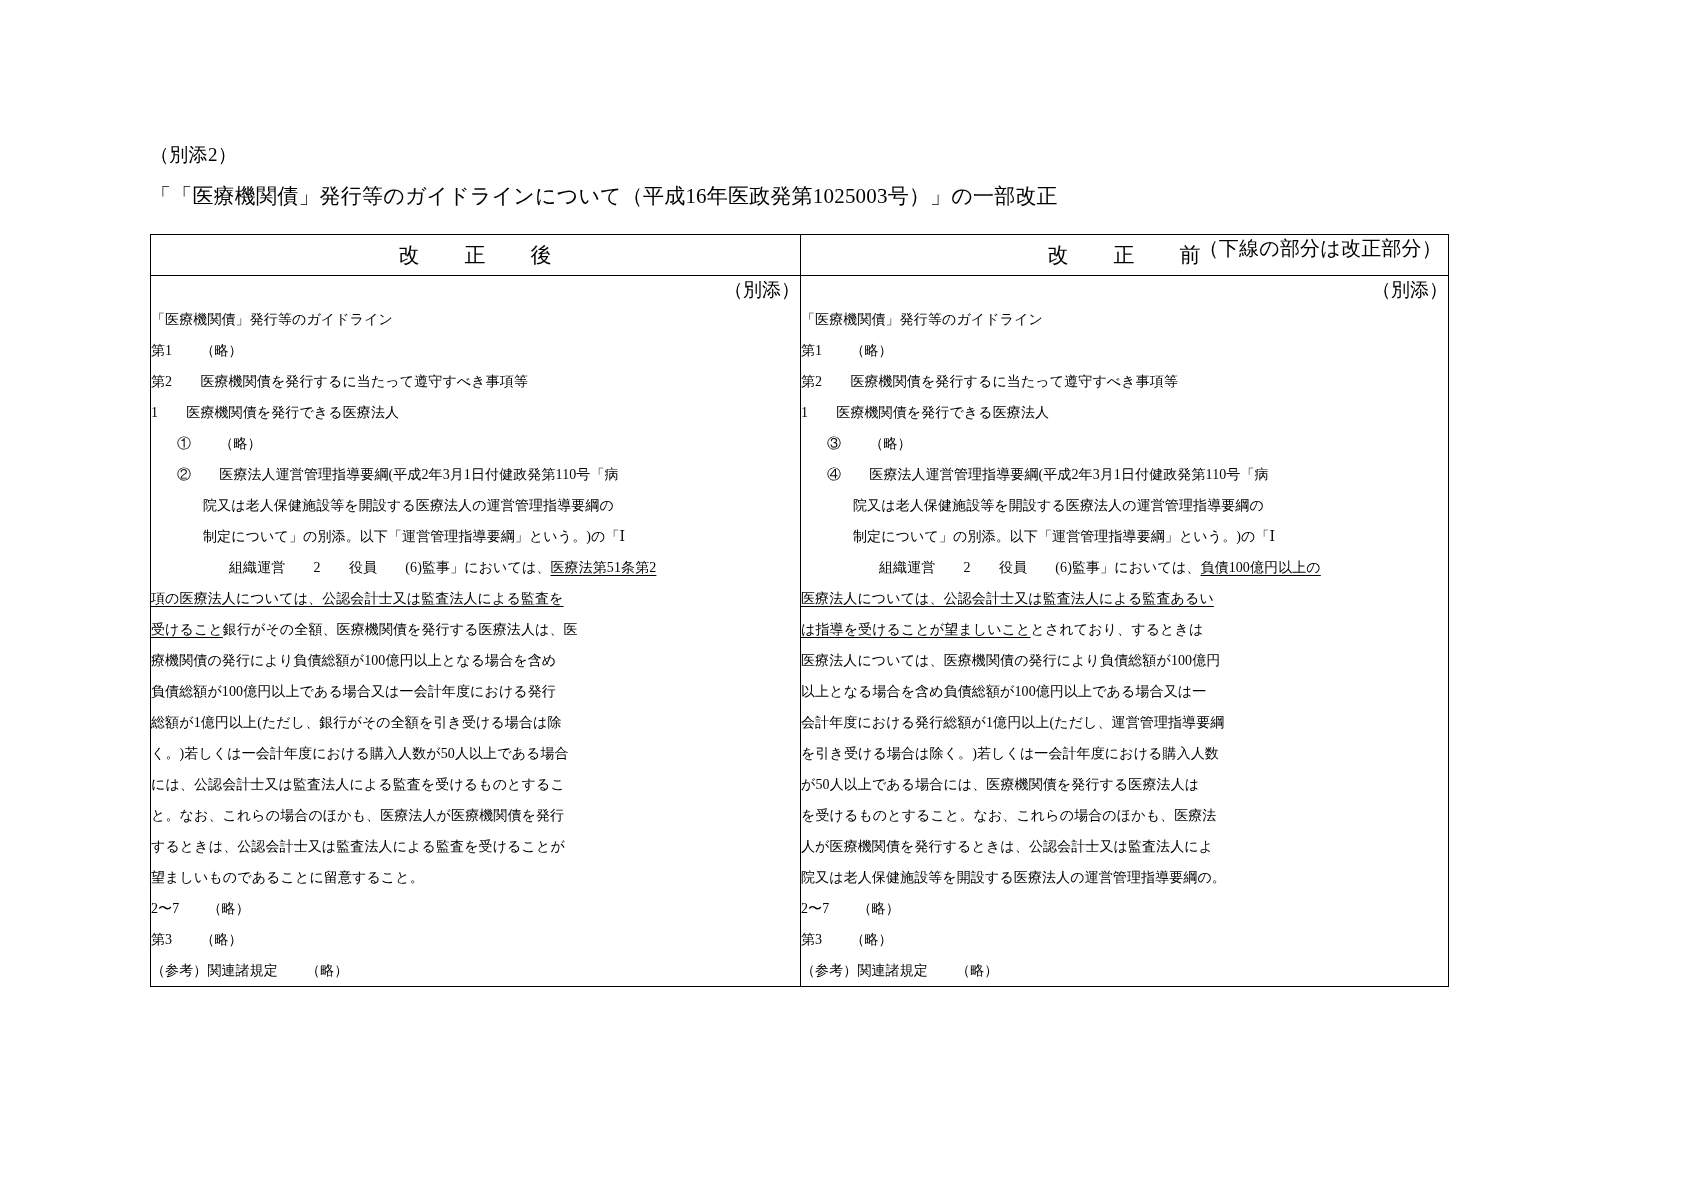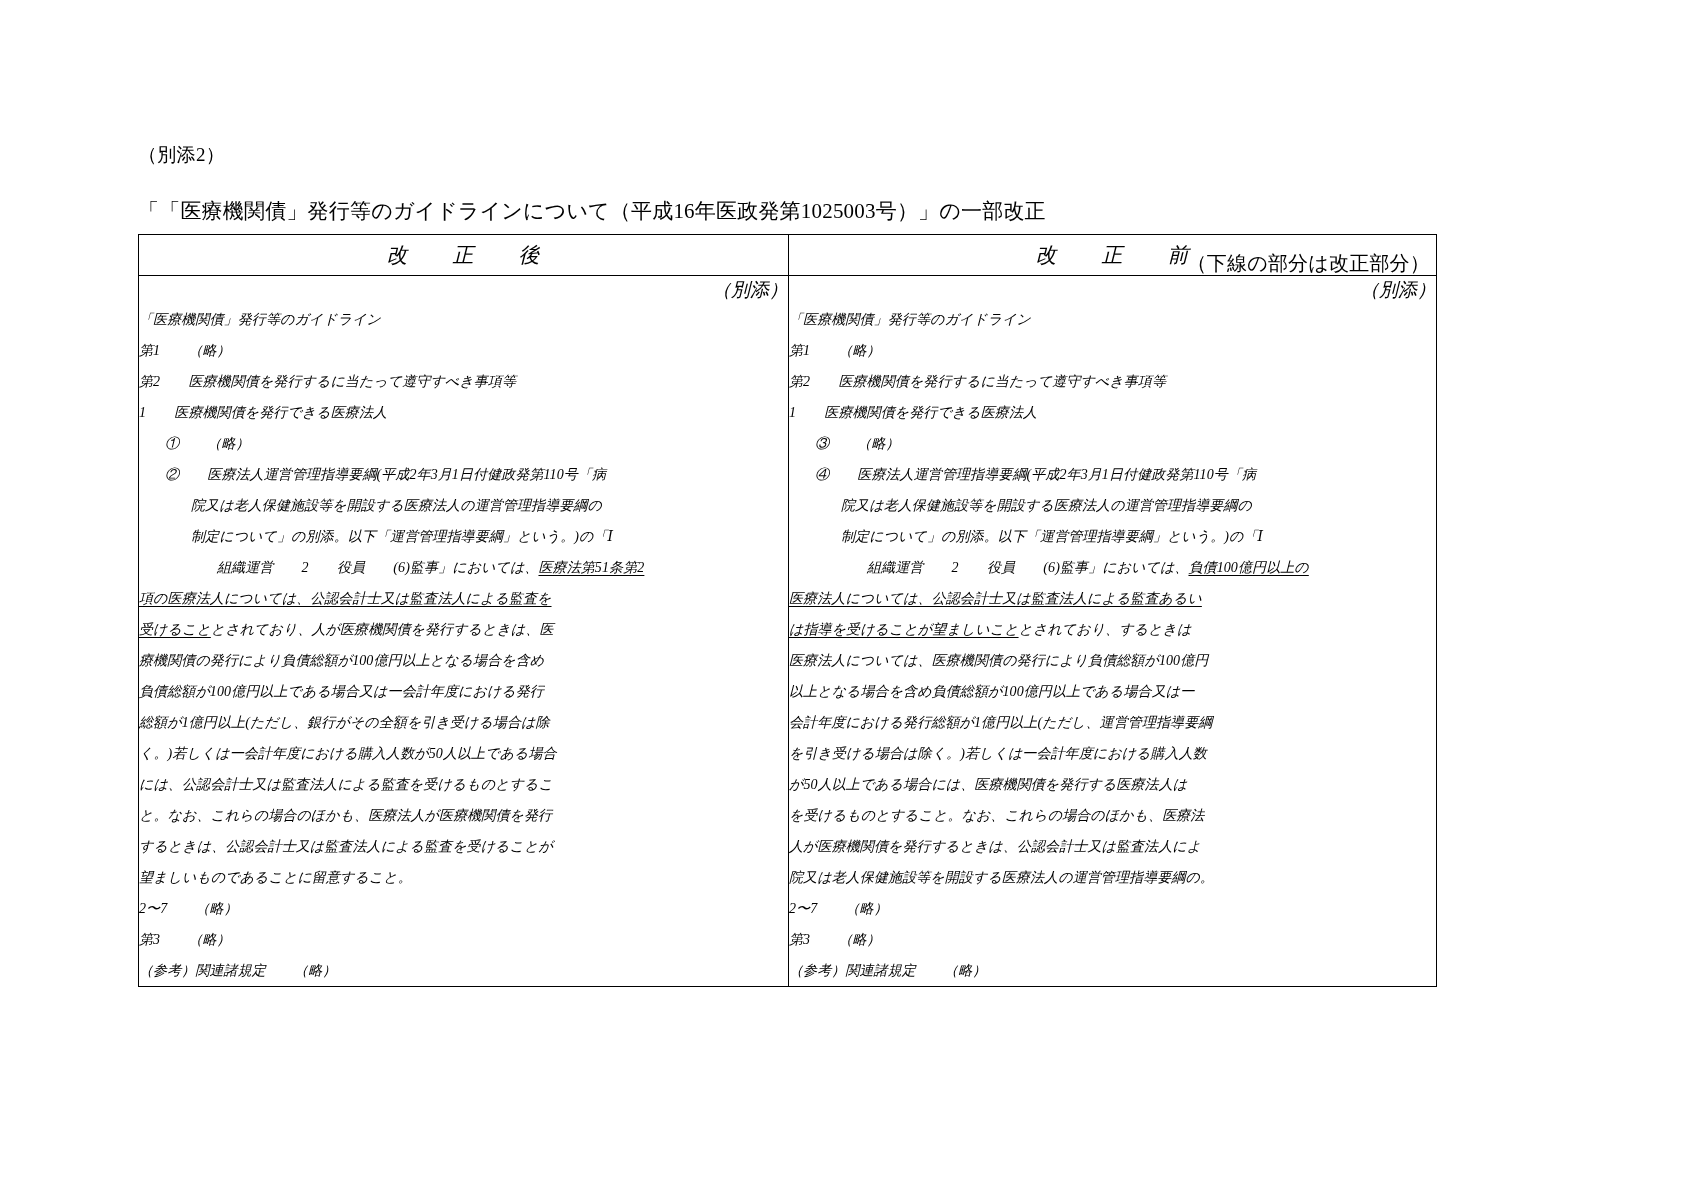--- a/index.html
+++ b/index.html
@@ -12,42 +12,42 @@
     width: 1695px;
     height: 1187px;
     font-family: "Liberation Serif", "DejaVu Serif", serif;
     color: #000000;
     position: relative;
     overflow: hidden;
   }
 
   .page {
     position: absolute;
-    left: 0; top: 0;
+    left: 12px; top: 0;
     width: 1458px;
     height: 1187px;
   }
 
   
   .heading-block {
     position: absolute;
     left: 138px;
     top: 140px;
     width: 1300px;
   }
   .attachment-no {
     font-size: 19px;
     line-height: 30px;
     letter-spacing: 0.3px;
     white-space: nowrap;
   }
   .doc-title {
     font-size: 21px;
     line-height: 34px;
-    margin-top: 24px;
+    margin-top: 9px;
     letter-spacing: 0.2px;
     white-space: nowrap;
   }
   .legend-note {
     font-size: 20px;
     line-height: 30px;
     margin-top: 20px;
     text-align: right;
     padding-right: 8px;
     letter-spacing: 0.2px;
@@ -64,21 +64,20 @@
     table-layout: fixed;
   }
   .compare-table col.col-left  { width: 650px; }
   .compare-table col.col-right { width: 648px; }
 
   .compare-table th,
   .compare-table td {
     border: 1px solid #000000;
     vertical-align: top;
     padding: 0;
-    font-style: italic;
   }
 
   .col-header {
     text-align: center;
     font-weight: normal;
     font-size: 21px;
     line-height: 40px;
     height: 40px;
     letter-spacing: 1px;
   }
@@ -156,21 +155,21 @@
           <div class="line ind-1">②　　医療法人運営管理指導要綱(平成2年3月1日付健政発第110号「病</div>
 
           <div class="line ind-2">院又は老人保健施設等を開設する医療法人の運営管理指導要綱の</div>
 
           <div class="line ind-2">制定について」の別添。以下「運営管理指導要綱」という。)の「Ⅰ</div>
 
           <div class="line ind-3"><span>組織運営　　2　　役員　　(6)監事」においては、</span><u class="mod">医療法第51条第2</u></div>
 
           <div class="line ind-0"><u class="mod">項の医療法人については、公認会計士又は監査法人による監査を</u></div>
 
-          <div class="line ind-0"><u class="mod">受けること</u><span>とされており、人が医療機関債を発行するときは、医</span></div>
+          <div class="line ind-0"><u class="mod">受けること</u><span>銀行がその全額、医療機関債を発行する医療法人は、医</span></div>
 
           <div class="line ind-0">療機関債の発行により負債総額が100億円以上となる場合を含め</div>
           <div class="line ind-0">負債総額が100億円以上である場合又は一会計年度における発行</div>
           <div class="line ind-0">総額が1億円以上(ただし、銀行がその全額を引き受ける場合は除</div>
           <div class="line ind-0">く。)若しくは一会計年度における購入人数が50人以上である場合</div>
           <div class="line ind-0">には、公認会計士又は監査法人による監査を受けるものとするこ</div>
           <div class="line ind-0">と。なお、これらの場合のほかも、医療法人が医療機関債を発行</div>
           <div class="line ind-0">するときは、公認会計士又は監査法人による監査を受けることが</div>
           <div class="line ind-0">望ましいものであることに留意すること。</div>
 

